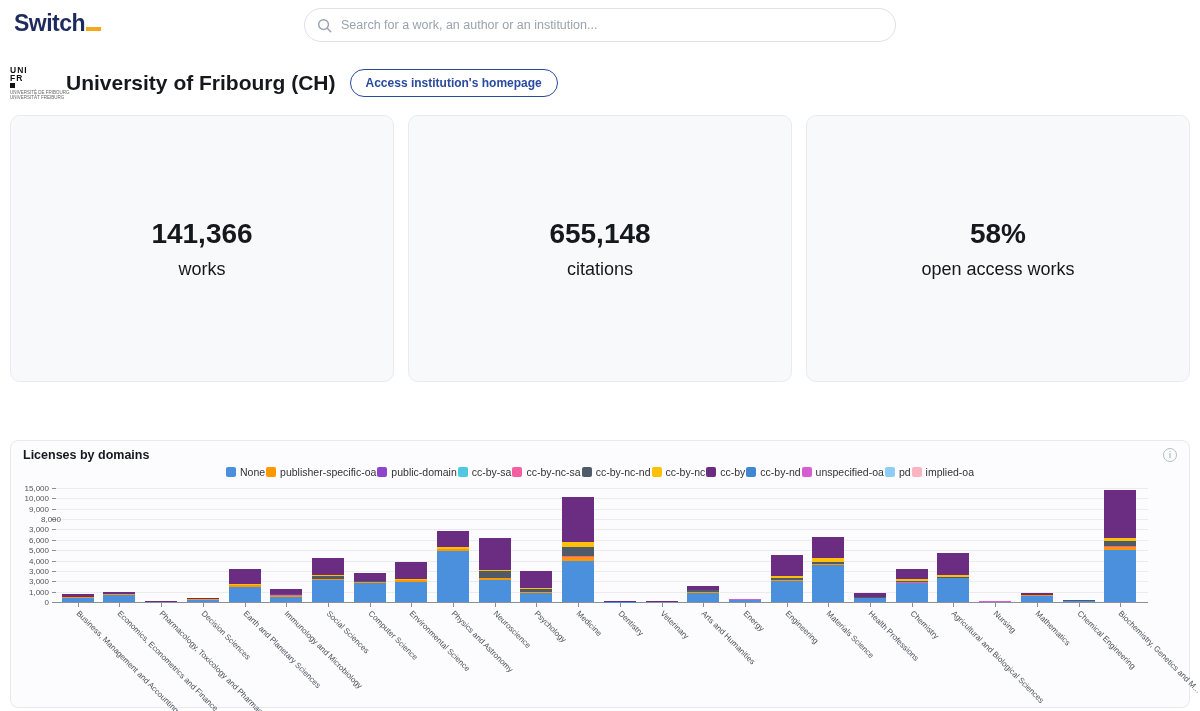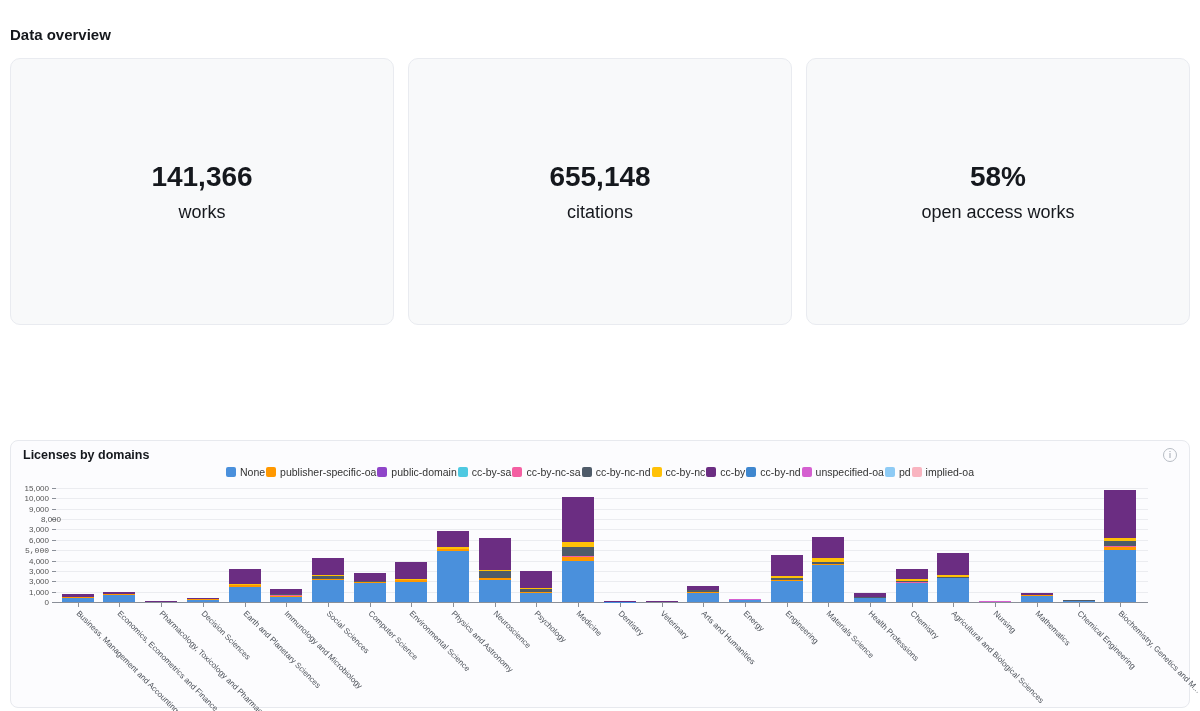--- a/index.html
+++ b/index.html
@@ -52,23 +52,43 @@
   .xtick-mark { position:absolute; width:1px; height:4px; background:#8a8f98; }
   .bar-segment { position:absolute; }
   .x-label { position:absolute; font-size:8px; color:#4a4f57; white-space:nowrap;
     transform:rotate(45deg); transform-origin:0 0; }
 </style>
 </head>
 <body>
 
 <div class="page">
 
-
-
-  <div class="section-title">Data overview</div>
+  <div class="header">
+    <div class="logo"><span>Switch</span><span class="logo-underscore"></span></div>
+    <div class="search-wrap">
+      <svg width="15" height="15" viewBox="0 0 16 16">
+        <circle cx="7" cy="7" r="5.2" fill="none" stroke="#9aa3ad" stroke-width="1.5"></circle>
+        <line x1="11" y1="11" x2="14.6" y2="14.6" stroke="#9aa3ad" stroke-width="1.5" stroke-linecap="round"></line>
+      </svg>
+      <input class="search-input" placeholder="Search for a work, an author or an institution..." style="">
+    </div>
+  </div>
+
+  <div class="inst-row">
+    <div class="unifr">
+      <div class="u1">UNI</div>
+      <div class="u1">FR</div>
+      <div class="usq"></div>
+      <div class="u2">UNIVERSITÉ DE FRIBOURG</div>
+      <div class="u2">UNIVERSITÄT FREIBURG</div>
+    </div>
+    <div class="inst-name">University of Fribourg (CH)</div>
+    <button class="homepage-btn">Access institution's homepage</button>
+  </div>
+
 
   <div class="cards">
     <div class="stat-card">
       <div class="stat-value">141,366</div>
       <div class="stat-label">works</div>
     </div>
     <div class="stat-card">
       <div class="stat-value">655,148</div>
       <div class="stat-label">citations</div>
     </div>
@@ -141,21 +161,21 @@
       <div class="ytick-mark" style="left: 41px; top: 140.273px;"></div>
       <div class="ytick-label" style="left: 0px; top: 136.273px;">3,000</div>
       <div class="gridline" style="left: 45px; top: 129.909px; width: 1092px;"></div>
       <div class="ytick-mark" style="left: 41px; top: 129.909px;"></div>
       <div class="ytick-label" style="left: 0px; top: 125.909px;">3,000</div>
       <div class="gridline" style="left: 45px; top: 119.545px; width: 1092px;"></div>
       <div class="ytick-mark" style="left: 41px; top: 119.545px;"></div>
       <div class="ytick-label" style="left: 0px; top: 115.545px;">4,000</div>
       <div class="gridline" style="left: 45px; top: 109.182px; width: 1092px;"></div>
       <div class="ytick-mark" style="left: 41px; top: 109.182px;"></div>
-      <div class="ytick-label" style="left: 0px; top: 105.182px; font-family: Liberation Mono, monospace;">5,000</div>
+      <div class="ytick-label" style="left: 0px; top: 105.182px;">5,000</div>
       <div class="gridline" style="left: 45px; top: 98.8182px; width: 1092px;"></div>
       <div class="ytick-mark" style="left: 41px; top: 98.8182px;"></div>
       <div class="ytick-label" style="left: 0px; top: 94.8182px;">6,000</div>
       <div class="gridline" style="left: 45px; top: 88.4545px; width: 1092px;"></div>
       <div class="ytick-mark" style="left: 41px; top: 88.4545px;"></div>
       <div class="ytick-label" style="left: 0px; top: 84.4545px;">3,000</div>
       <div class="gridline" style="left: 45px; top: 78.0909px; width: 1092px;"></div>
       <div class="ytick-mark" style="left: 41px; top: 78.0909px;"></div>
       <div class="ytick-label" style="left: 12px; top: 74.0909px;">8,000</div>
       <div class="gridline" style="left: 45px; top: 67.7273px; width: 1092px;"></div>

